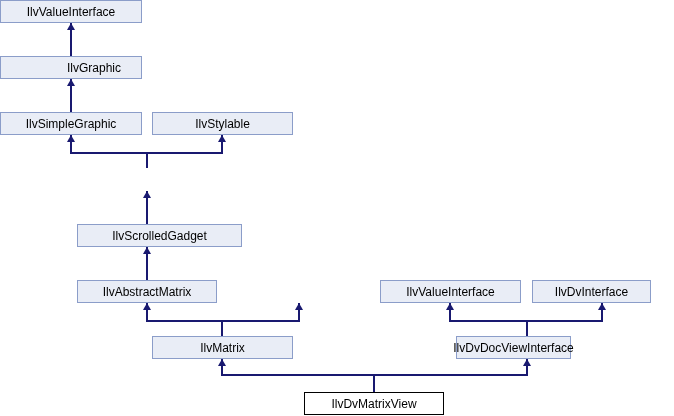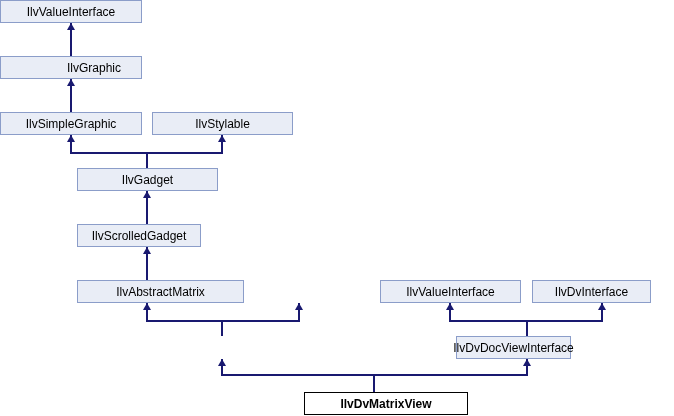--- a/index.html
+++ b/index.html
@@ -50,27 +50,27 @@
 </style>
 </head>
 <body>
 
 <div class="diagram">
 
   <div class="node" style="left:0px;   top:0px;   width:142px;">IlvValueInterface</div>
   <div class="node" style="left:0px;   top:56px;  width:142px;padding-left:46px;">IlvGraphic</div>
   <div class="node" style="left:152px; top:112px; width:141px;">IlvStylable</div>
   <div class="node" style="left:0px;   top:112px; width:142px;">IlvSimpleGraphic</div>
-  <div class="node" style="left:77px;  top:168px; width:141px;">IlvGadget</div>
-  <div class="node" style="left:77px;  top:224px; width:124px;">IlvScrolledGadget</div>
-  <div class="node" style="left:77px;  top:280px; width:167px;">IlvAbstractMatrix</div>
+  <div class="node" style="left:77px;  top:224px; width:165px;">IlvScrolledGadget</div>
+  <div class="node" style="left:77px;  top:280px; width:140px;">IlvAbstractMatrix</div>
   <div class="node" style="left:380px; top:280px; width:141px;">IlvValueInterface</div>
   <div class="node" style="left:532px; top:280px; width:119px;">IlvDvInterface</div>
+  <div class="node" style="left:152px; top:336px; width:141px;">IlvMatrix</div>
   <div class="node" style="left:456px; top:336px; width:115px;">IlvDvDocViewInterface</div>
-  <div class="node current" style="left:304px; top:392px; width:164px;font-weight:bold;">IlvDvMatrixView</div>
+  <div class="node current" style="left:304px; top:392px; width:140px;">IlvDvMatrixView</div>
 
   <div class="vline" style="left:70px; top:23px; height:33px;"></div>
   <div class="arrow" style="left:67px; top:23px;"></div>
 
   <div class="vline" style="left:70px; top:79px; height:33px;"></div>
   <div class="arrow" style="left:67px; top:79px;"></div>
 
   <div class="vline" style="left:70px;  top:135px; height:19px;"></div>
   <div class="arrow" style="left:67px;  top:135px;"></div>
   <div class="vline" style="left:221px; top:135px; height:19px;"></div>

